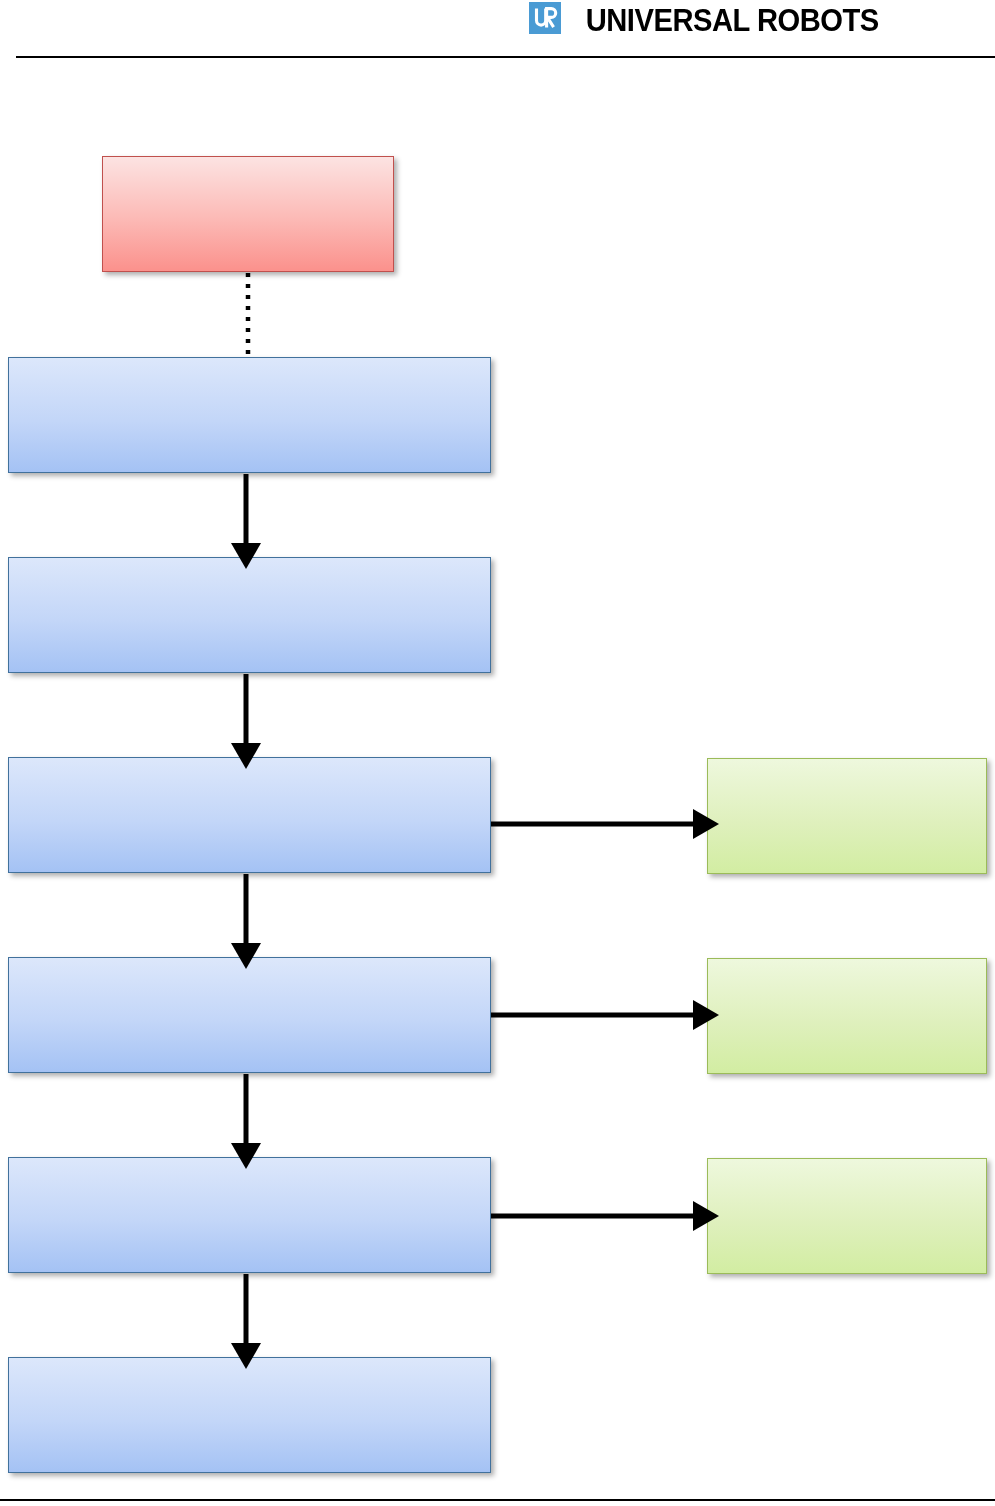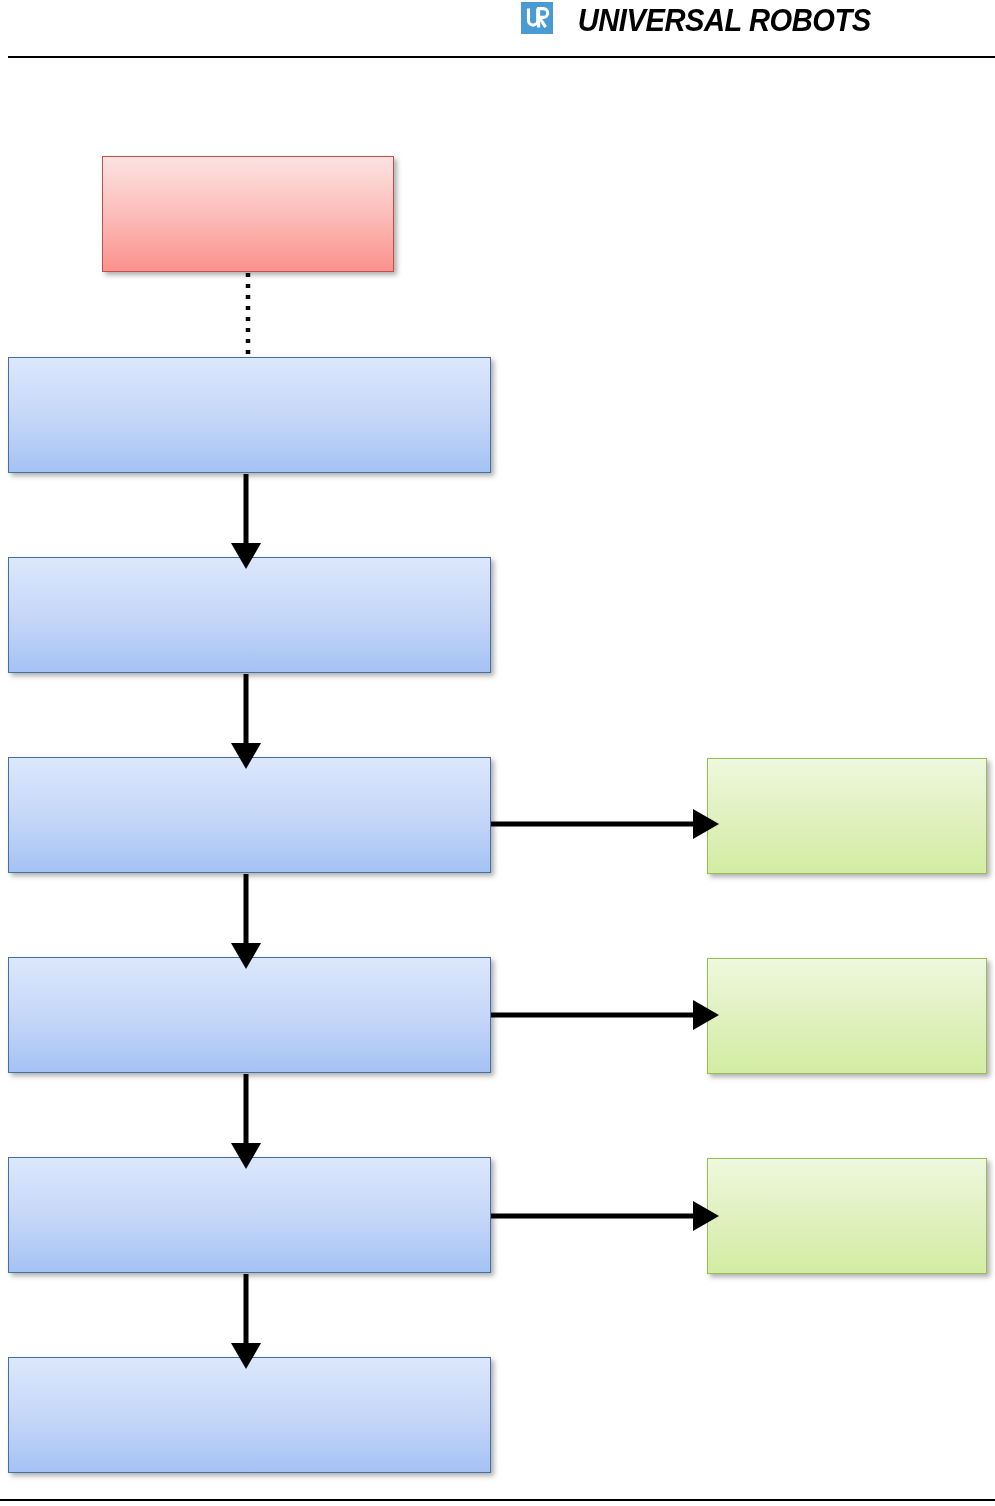--- a/index.html
+++ b/index.html
@@ -16,25 +16,24 @@
     position: relative;
     width: 995px;
     height: 1506px;
     background: #ffffff;
     overflow: hidden;
   }
 
   
   .header {
     position: absolute;
-    left: 8px;
+    left: 16px;
     top: 0;
     width: 871px;
     height: 58px;
-    font-style: italic;
   }
   .brand {
     position: absolute;
     right: 8px;
     top: 2px;
     display: flex;
     align-items: flex-end;
     gap: 6px;
   }
   .brand-mark {

